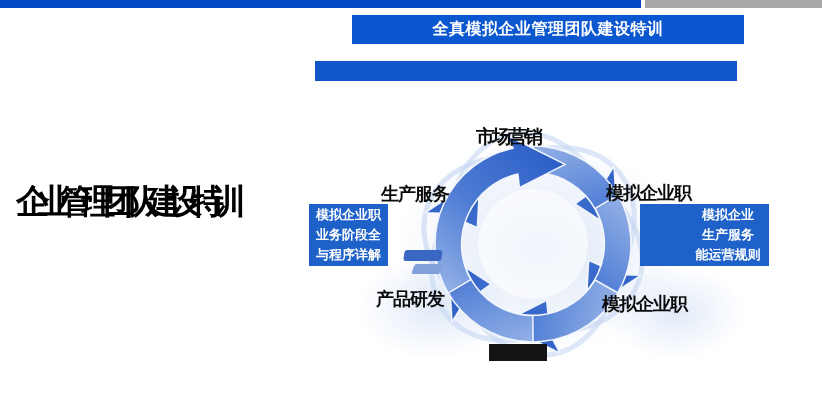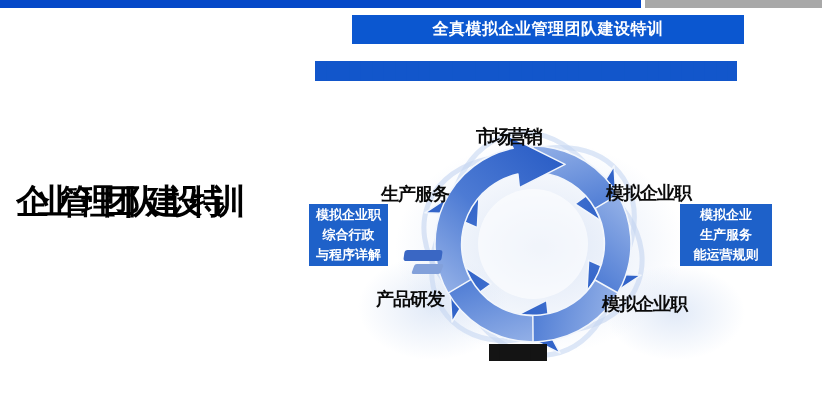--- a/index.html
+++ b/index.html
@@ -32,21 +32,21 @@
     color:#000000;font-size:34px;font-weight:bold;letter-spacing:-0.36em;white-space:nowrap;margin-top:7px;
   }
 
   
   .info-box{
     position:absolute;top:204px;height:62px;background:#1e61c9;color:#ffffff;
     display:flex;flex-direction:column;align-items:center;justify-content:center;
     font-size:13px;font-weight:bold;line-height:20px;text-align:center;white-space:nowrap;
   }
   .info-box.left{left:309px;width:79px;}
-  .info-box.right{left:680px;width:92px;}
+  .info-box.right{left:640px;width:82px;padding-left:47px;}
 
   
   .blob{position:absolute;border-radius:50%;}
   .blob1{left:395px;top:140px;width:290px;height:215px;
     background:radial-gradient(closest-side,rgba(190,208,238,0.55),rgba(255,255,255,0));}
   .blob2{left:358px;top:255px;width:150px;height:105px;
     background:radial-gradient(closest-side,rgba(196,213,240,0.5),rgba(255,255,255,0));}
   .blob3{left:605px;top:265px;width:140px;height:95px;
     background:radial-gradient(closest-side,rgba(196,213,240,0.5),rgba(255,255,255,0));}
 
@@ -121,21 +121,21 @@
 
 <span class="wheel-label wl-top">市场营销</span>
 <span class="wheel-label wl-ul">生产服务</span>
 <span class="wheel-label wl-ur">模拟企业职</span>
 <span class="wheel-label wl-ll">产品研发</span>
 <span class="wheel-label wl-lr">模拟企业职</span>
 <div class="wl-bottom">████████</div>
 
 <div class="info-box left">
   <span>模拟企业职</span>
-  <span>综合行政</span>
+  <span>业务阶段全</span>
   <span>与程序详解</span>
 </div>
 
 <div class="info-box right">
   <span>模拟企业</span>
   <span>生产服务</span>
   <span>能运营规则</span>
 </div>
 
 </body></html>

